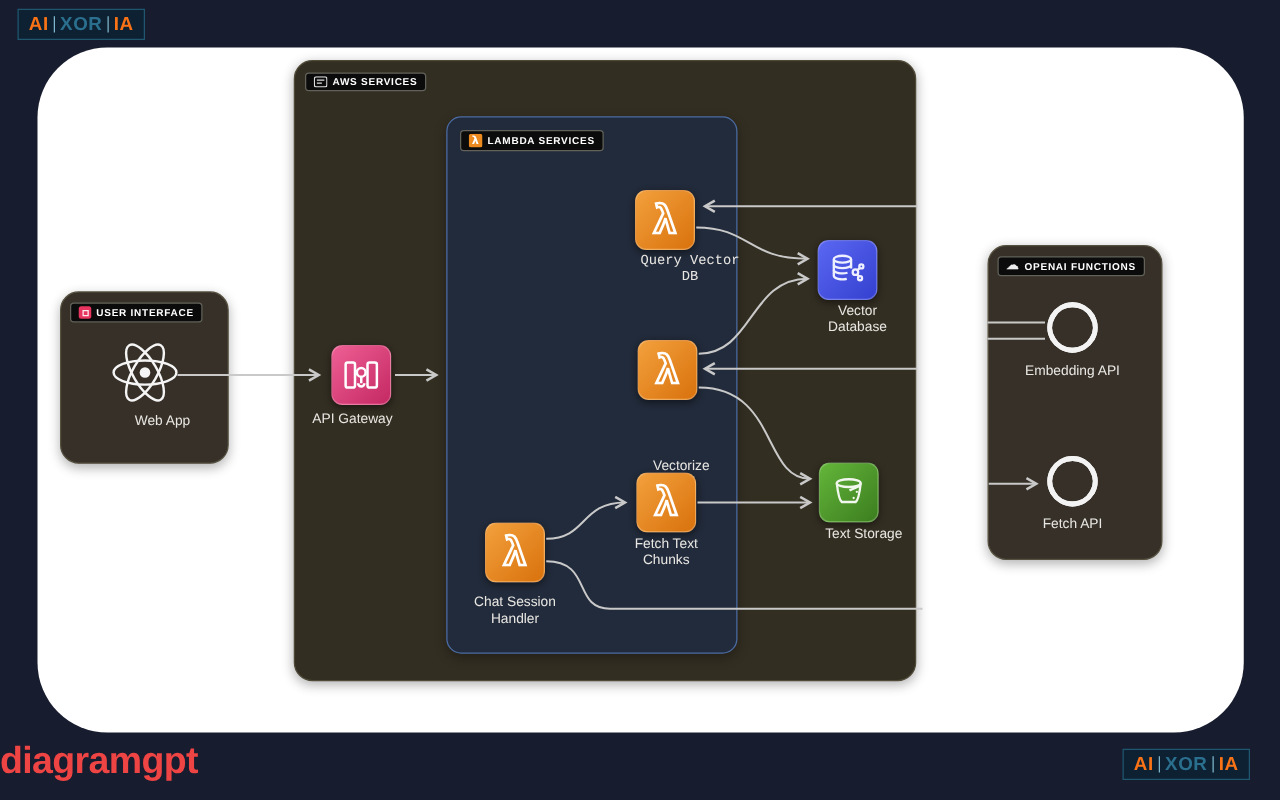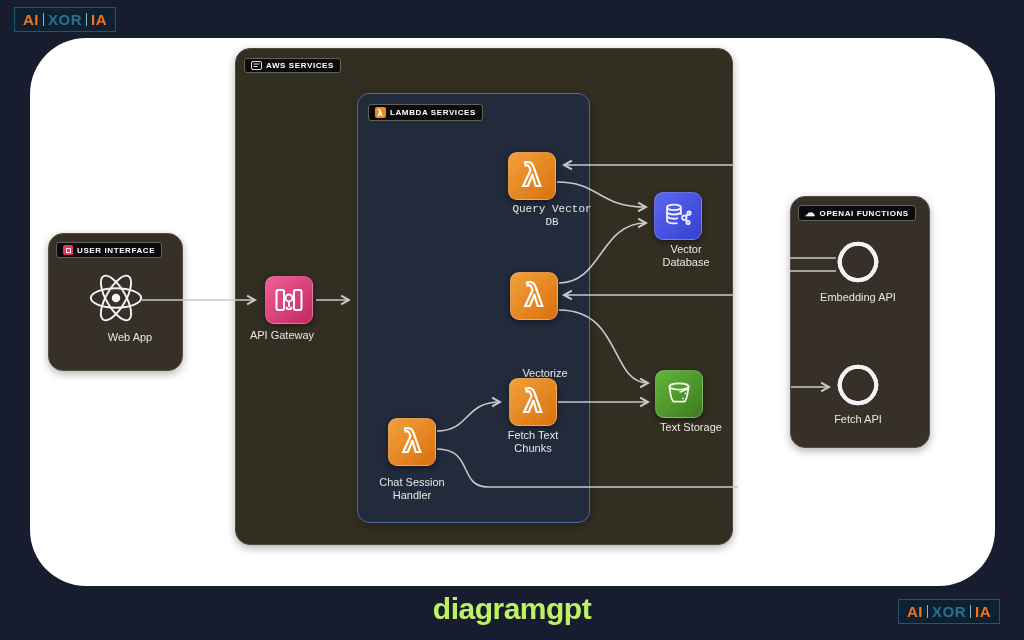--- a/index.html
+++ b/index.html
@@ -13,22 +13,22 @@
   
   .brand { position:absolute; display:inline-flex; align-items:center; gap:4px;
            padding:3px 8px; background:#0d2133; border:1px solid #21566f;
            font-weight:bold; font-size:15px; letter-spacing:.5px; }
   .brand-top { left:14px; top:7px; }
   .brand-bottom { left:898px; top:599px; }
   .b-yel { color:#f97316; }
   .b-blu { color:#2b6f8e; }
   .b-sep { width:1px; height:13px; background:#7fb6cc; display:inline-block; }
 
-  .watermark { position:absolute; left:0; top:592px; width:100%; text-align:center;
-               font-size:30px; font-weight:bold; letter-spacing:-0.5px; color:#bef264; }
+  .watermark { position:absolute; left:0; top:592px; width:100%; 
+               font-size:30px; font-weight:bold; letter-spacing:-0.5px; color:#ef4444; }
 
   
   .gbox { position:absolute; border-radius:15px; box-shadow:0 3px 9px rgba(0,0,0,.3); }
   .box-ui     { left:48px;  top:233px; width:135px; height:138px; background:#363028; border:1px solid #55503f; }
   .box-aws    { left:235px; top:48px;  width:498px; height:497px; background:#332e22; border:1px solid #4f4a38; }
   .box-lambda { left:357px; top:93px;  width:233px; height:430px; background:#222b3b; border:1.5px solid #4b6ca3; border-radius:12px; }
   .box-openai { left:790px; top:196px; width:140px; height:252px; background:#363028; border:1px solid #55503f; }
 
   
   .chip { position:absolute; display:flex; align-items:center; gap:4px;

